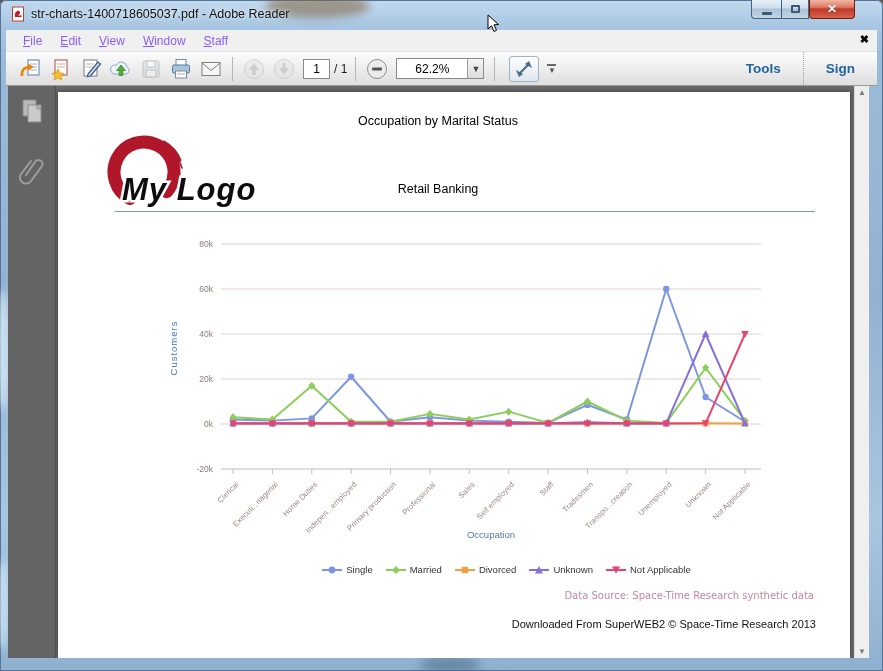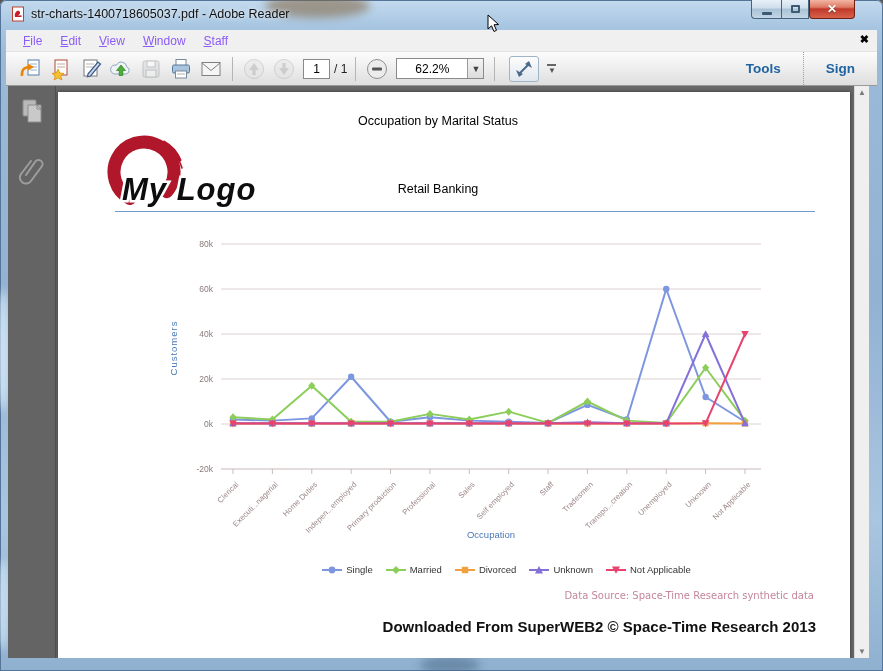--- a/index.html
+++ b/index.html
@@ -55,21 +55,21 @@
   .sb-arrow{color:#7a7a7a;font-size:8px;}
   
   .doc-title-wrap{position:absolute;left:0;top:22px;width:760px;text-align:center;color:#000;font-size:12.5px;}
   .doc-subtitle-wrap{position:absolute;left:0;top:90px;width:760px;text-align:center;color:#000;font-size:12.5px;}
   .logo{position:absolute;left:30px;top:42px;text-align:center;}
   .doc-rule{position:absolute;left:57px;top:119px;width:700px;height:1px;background:#6f9bd0;}
   .chart-wrap{position:absolute;left:107px;top:146px;width:605px;height:310px;}
   .legend{position:absolute;left:107px;top:472px;width:605px;display:flex;justify-content:center;gap:13px;padding-left:78px;}
   .legend-item{display:flex;align-items:flex-end;gap:4px;font-size:9.5px;color:#333;font-family:"DejaVu Sans",sans-serif;}
   .data-source{position:absolute;right:36px;top:498px;font-size:10px;color:#c4879c;font-family:"DejaVu Sans",sans-serif;}
-  .dl-footer{position:absolute;right:34px;top:526px;font-size:15px;font-weight:bold;color:#111;}
+  .dl-footer{position:absolute;right:34px;top:526px;font-size:11px;font-weight:normal;color:#111;}
   .cursor{position:absolute;left:487px;top:14px;z-index:50;}
 </style>
 </head>
 <body>
 
 <div class="window">
 
   <div class="glass-smudge" style="left:265px;top:-6px;width:105px;height:24px;background:rgba(128,96,60,.55);"></div>
   <div class="glass-smudge" style="left:-4px;top:290px;width:14px;height:120px;background:rgba(220,238,250,.8);"></div>
   <div class="glass-smudge" style="left:-4px;top:560px;width:14px;height:90px;background:rgba(215,235,250,.7);"></div>

